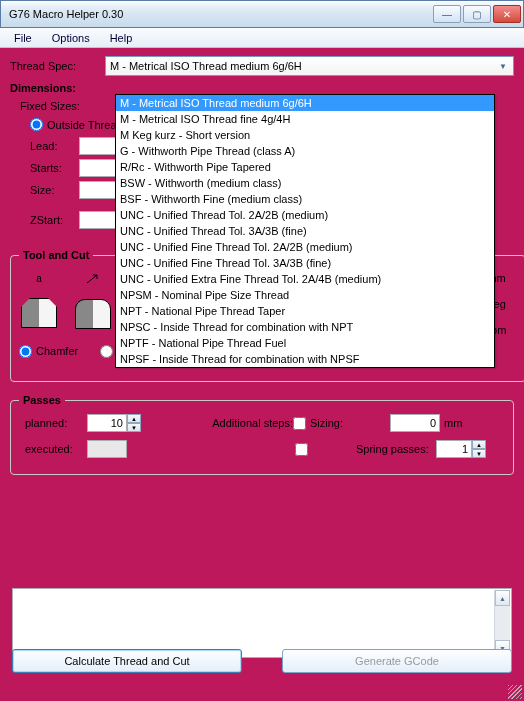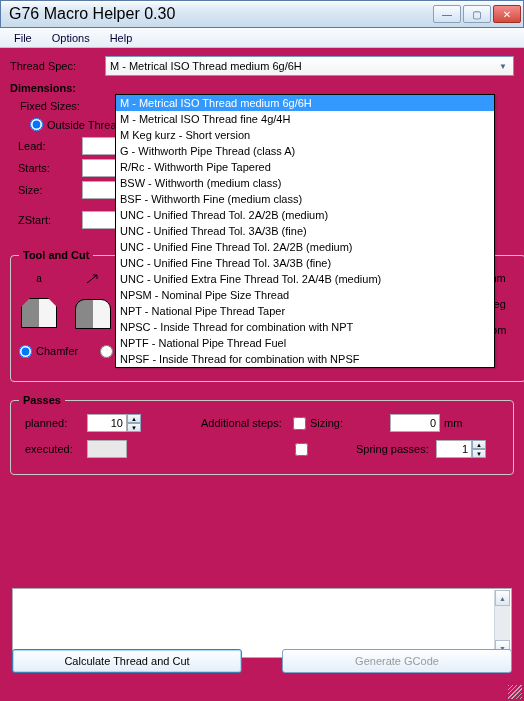--- a/index.html
+++ b/index.html
@@ -1,19 +1,19 @@
 <!DOCTYPE html>
 <html><head>
 <meta charset="utf-8">
 <style>
 * { box-sizing: border-box; margin: 0; padding: 0; font-family: "Segoe UI", Tahoma, sans-serif; font-size: 11px; }
 body { background: #d4d0c8; width: 524px; height: 701px; overflow: hidden; }
 
 .titlebar { height: 28px; background: linear-gradient(180deg, #fdfeff 0%, #e8f0f8 20%, #d6e5f3 50%, #c9dcec 100%); border: 1px solid #5a7ba8; display: flex; align-items: center; padding: 0 2px 0 8px; }
-.titlebar-title { flex: 1; color: #000; font-size: 16px; }
+.titlebar-title { flex: 1; color: #000; font-size: 11px; }
 .titlebar-btns { display: flex; gap: 2px; }
 .titlebar-btn { width: 28px; height: 18px; border: 1px solid #8a9fb8; border-radius: 2px; background: linear-gradient(180deg, #f8fbff, #d3e3f3); display: flex; align-items: center; justify-content: center; font-size: 10px; color: #3b5a7a; cursor: pointer; }
 .titlebar-btn.close { background: linear-gradient(180deg, #f28c8c, #d44a3a); color: #fff; border-color: #a03026; }
 
 .menubar { height: 20px; background: linear-gradient(180deg, #fafcff, #e6eef6); border-bottom: 1px solid #b9c8d8; display: flex; align-items: center; padding: 0 4px; gap: 0; }
 .menuitem { padding: 2px 10px; cursor: pointer; color: #003; }
 
 .client { position: relative; background: #be185d; height: 653px; padding: 8px 10px; }
 
 .row { display: flex; align-items: center; margin-bottom: 6px; }
@@ -24,21 +24,21 @@
 .combo-arrow { position: absolute; right: 2px; top: 1px; width: 16px; height: 16px; display: flex; align-items: center; justify-content: center; font-size: 8px; color: #4a6a8a; }
 
 .dropdown { position: absolute; top: 46px; left: 115px; width: 380px; background: #fff; border: 1px solid #000; z-index: 10; box-shadow: 1px 1px 2px rgba(0,0,0,0.2); }
 .dropdown-item { padding: 1px 4px; white-space: nowrap; cursor: pointer; line-height: 14px; }
 .dropdown-item.sel { background: #3399ff; color: #fff; }
 
 .radio { display: flex; align-items: center; gap: 4px; margin-right: 14px; }
 .radio input { margin: 0; }
 
 .field-row { display: flex; align-items: center; margin: 4px 0; }
-.field-label { width: 64px; margin-left: 8px; }
+.field-label { width: 49px; margin-left: 20px; }
 .input { width: 55px; height: 18px; background: #fff; border: 1px solid #abadb3; padding: 0 3px; text-align: right; }
 
 fieldset { border: 1px solid #c8c8c8; border-radius: 4px; padding: 8px; margin-top: 12px; }
 legend { font-weight: bold; padding: 0 4px; }
 
 .toolcut-body { display: flex; gap: 12px; }
 .shapes { display: flex; gap: 14px; padding-top: 4px; }
 .shape-col { display: flex; flex-direction: column; align-items: center; gap: 4px; }
 .shape-tag { font-size: 10px; }
 .shape-box { width: 40px; height: 40px; position: relative; }
@@ -228,21 +228,21 @@
     <div class="passes-row">
       <div class="label2">planned:</div>
       <div class="spinner">
         <input value="10" style="">
         <div class="spin-btns">
             <div class="spin-btn">▲</div>
             <div class="spin-btn">▼</div>
           </div>
       </div>
       <div style="width:60px;"></div>
-      <div style="width:92px;">Additional steps:</div>
+      <div style="width:92px;text-align:right;">Additional steps:</div>
       <input type="checkbox" class="chk" style="">
       <div style="width:80px;">Sizing:</div>
       <input class="param-input" style="width: 50px;" value="0">
       <div class="param-unit">mm</div>
     </div>
     <div class="passes-row">
       <div class="label2">executed:</div>
       <div class="exec-box"></div>
       <div style="width:168px;"></div>
       <input type="checkbox" class="chk" style="">

